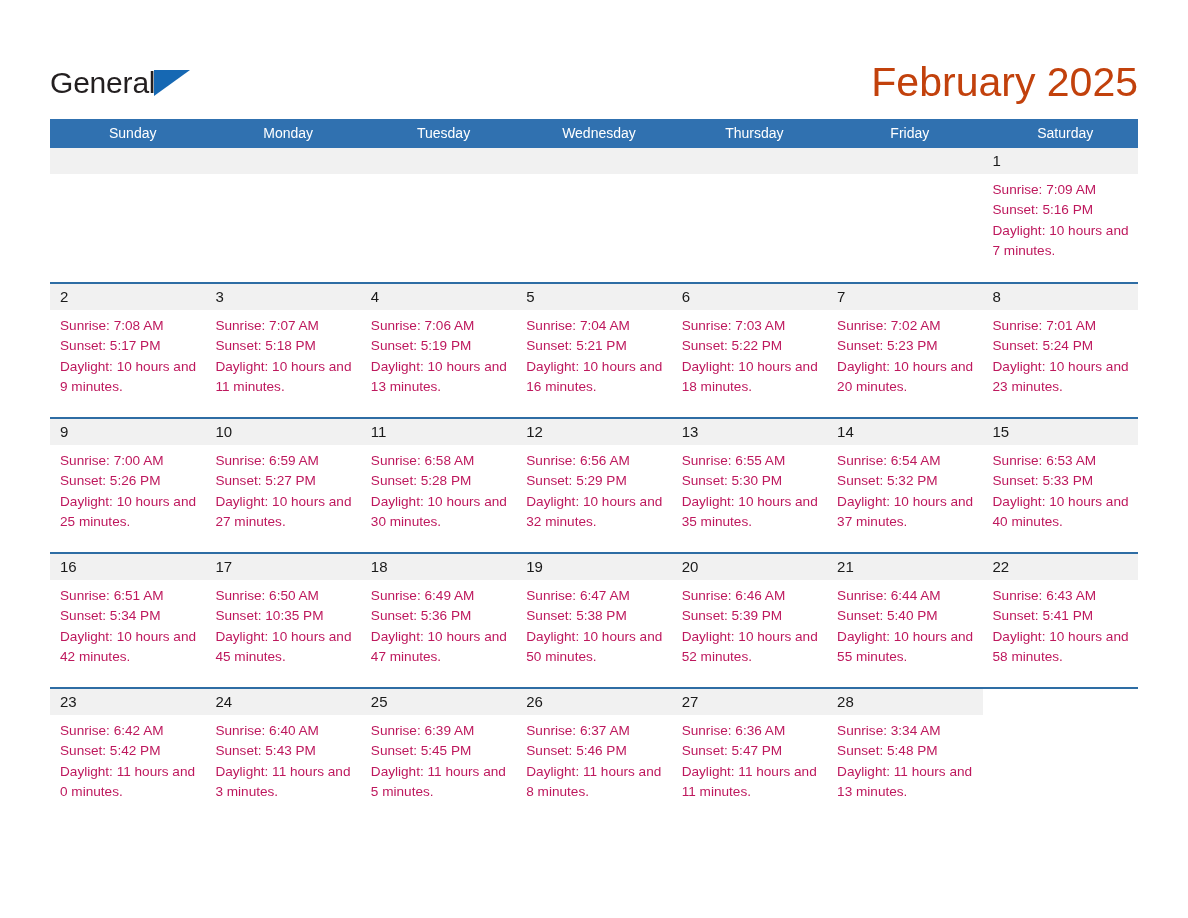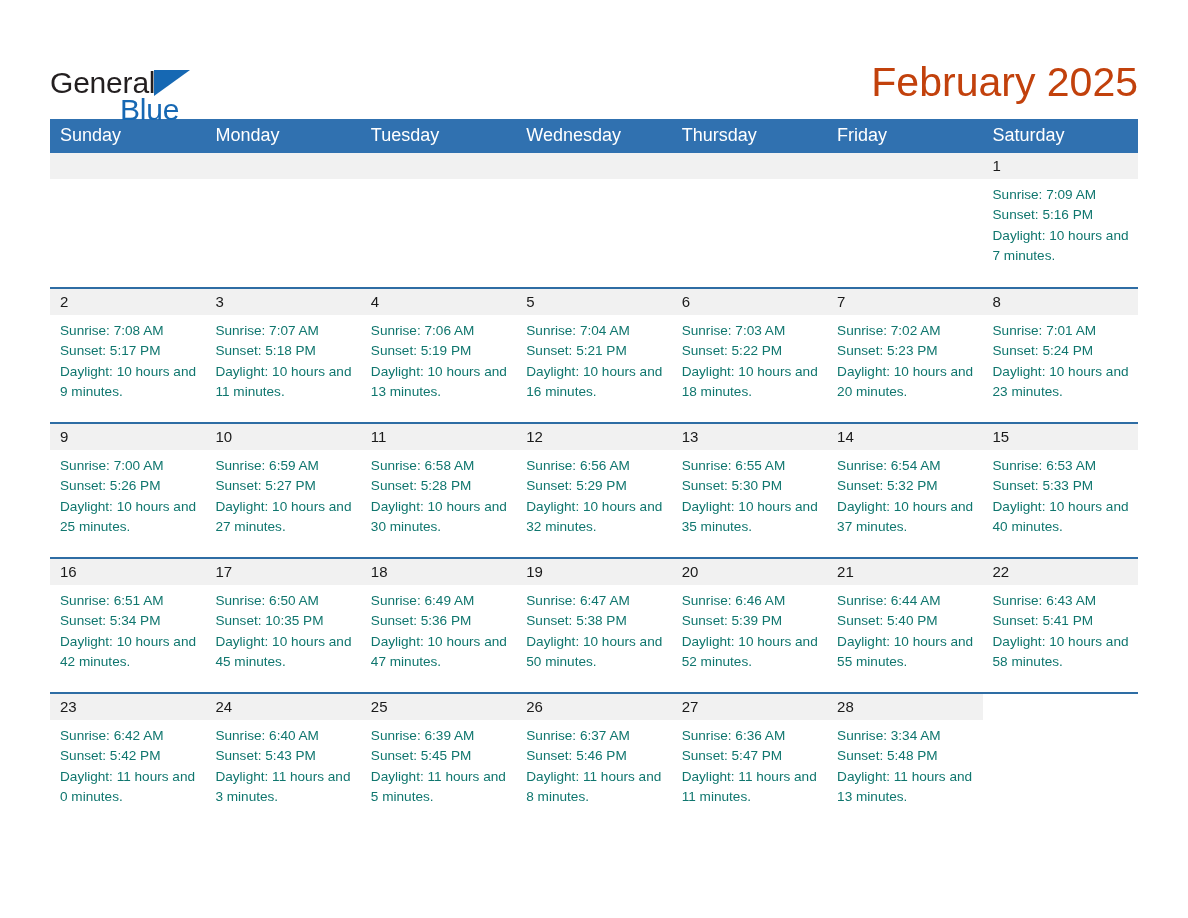--- a/index.html
+++ b/index.html
@@ -92,23 +92,23 @@
   
   .calendar {
     margin-top: 9px;
     width: 1088px;
     border-collapse: collapse;
     table-layout: fixed;
   }
   .calendar th {
     background: #3071b0;
     color: #ffffff;
-    font-size: 18px;
+    font-size: 14px;
     font-weight: normal;
-    text-align: left;
+    text-align: center;
     padding: 6px 0 7px 10px;
     height: 28px;
     border: none;
     margin-left: 12px;
   }
   .calendar td {
     width: 155.43px;
     height: 135px;
     vertical-align: top;
     padding: 0;
@@ -132,39 +132,36 @@
     background: #f1f1f1;
     color: transparent;
   }
   td.blank .daynum {
     background: #ffffff;
   }
   .info {
     padding: 6px 8px 0 10px;
     font-size: 13.6px;
     line-height: 20.3px;
-    color: #0f766e;
+    color: #be185d;
   }
   .info div { white-space: nowrap; }
   .info .wrap { white-space: normal; }
 </style>
 </head>
 <body>
 
 <div class="page">
 
   <div class="top-bar">
 
     <div class="logo">
       <div class="logo-row1">
         <span class="logo-general">General</span>
         <span class="logo-triangle"></span>
-      </div>
-      <div class="logo-row2">
-        <span class="logo-blue">Blue</span>
       </div>
     </div>
 
     <div class="title-block">
       <h1 class="cal-title">February 2025</h1>
     </div>
 
   </div>
 
   <table class="calendar">

